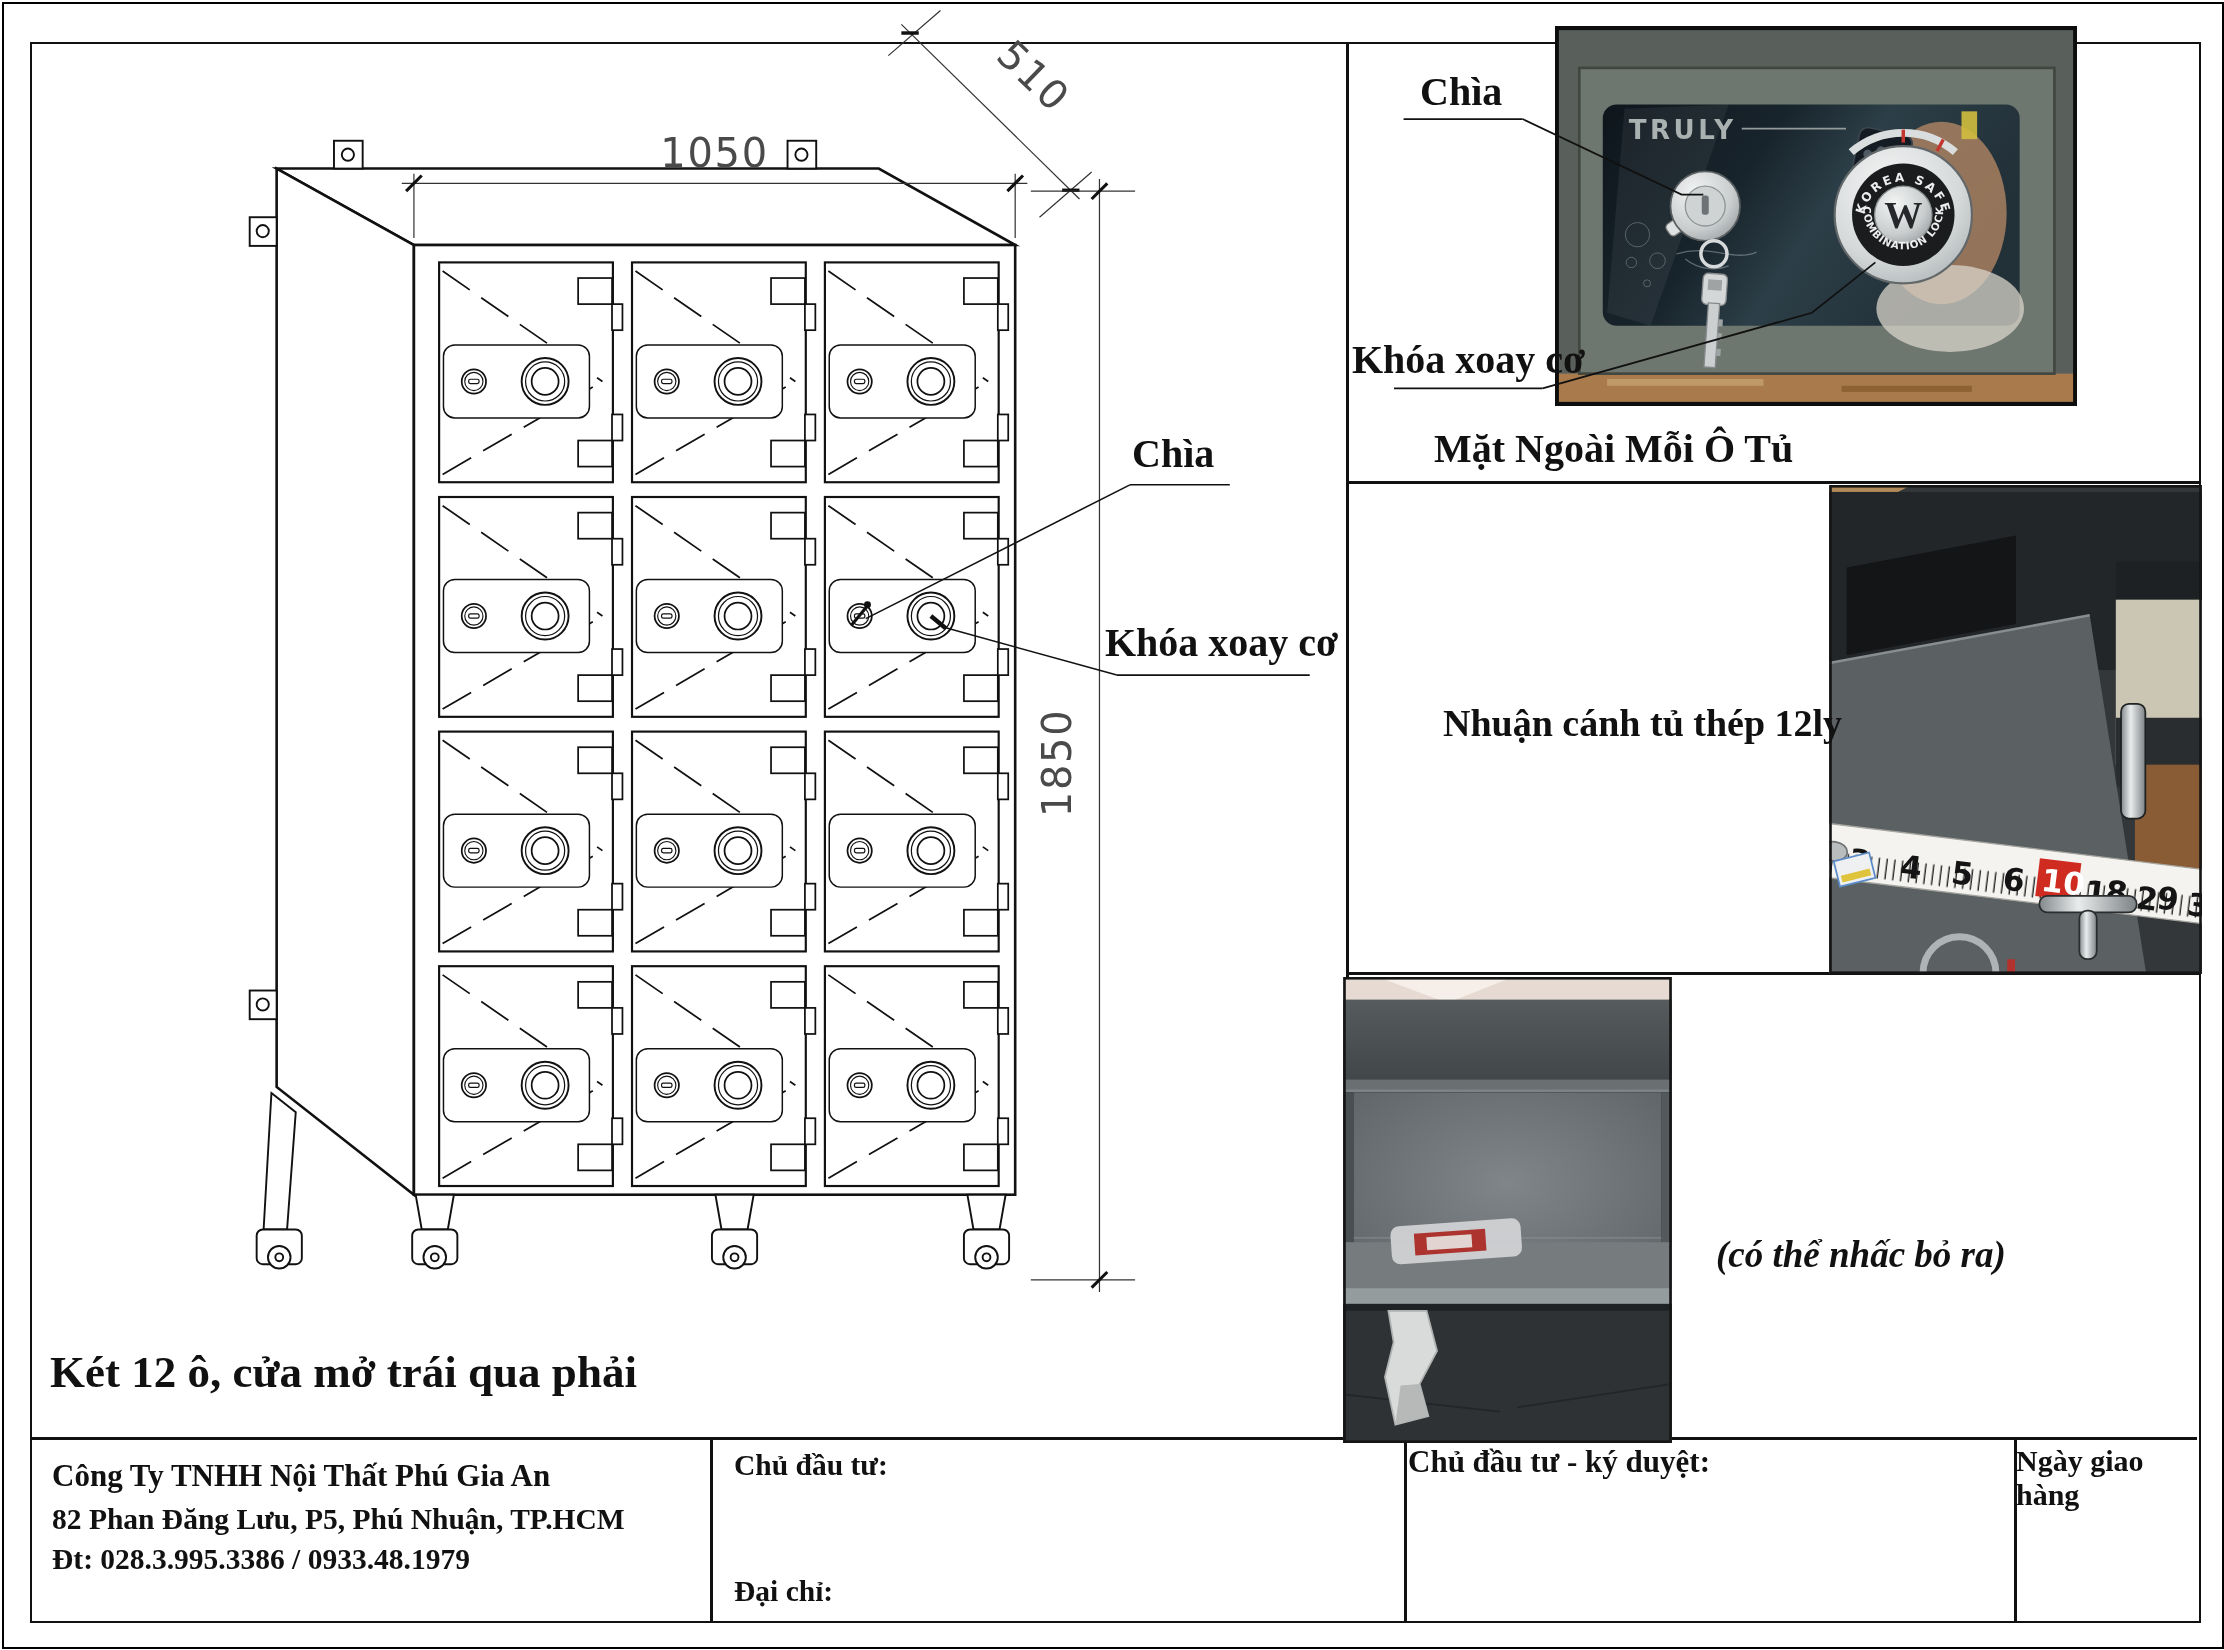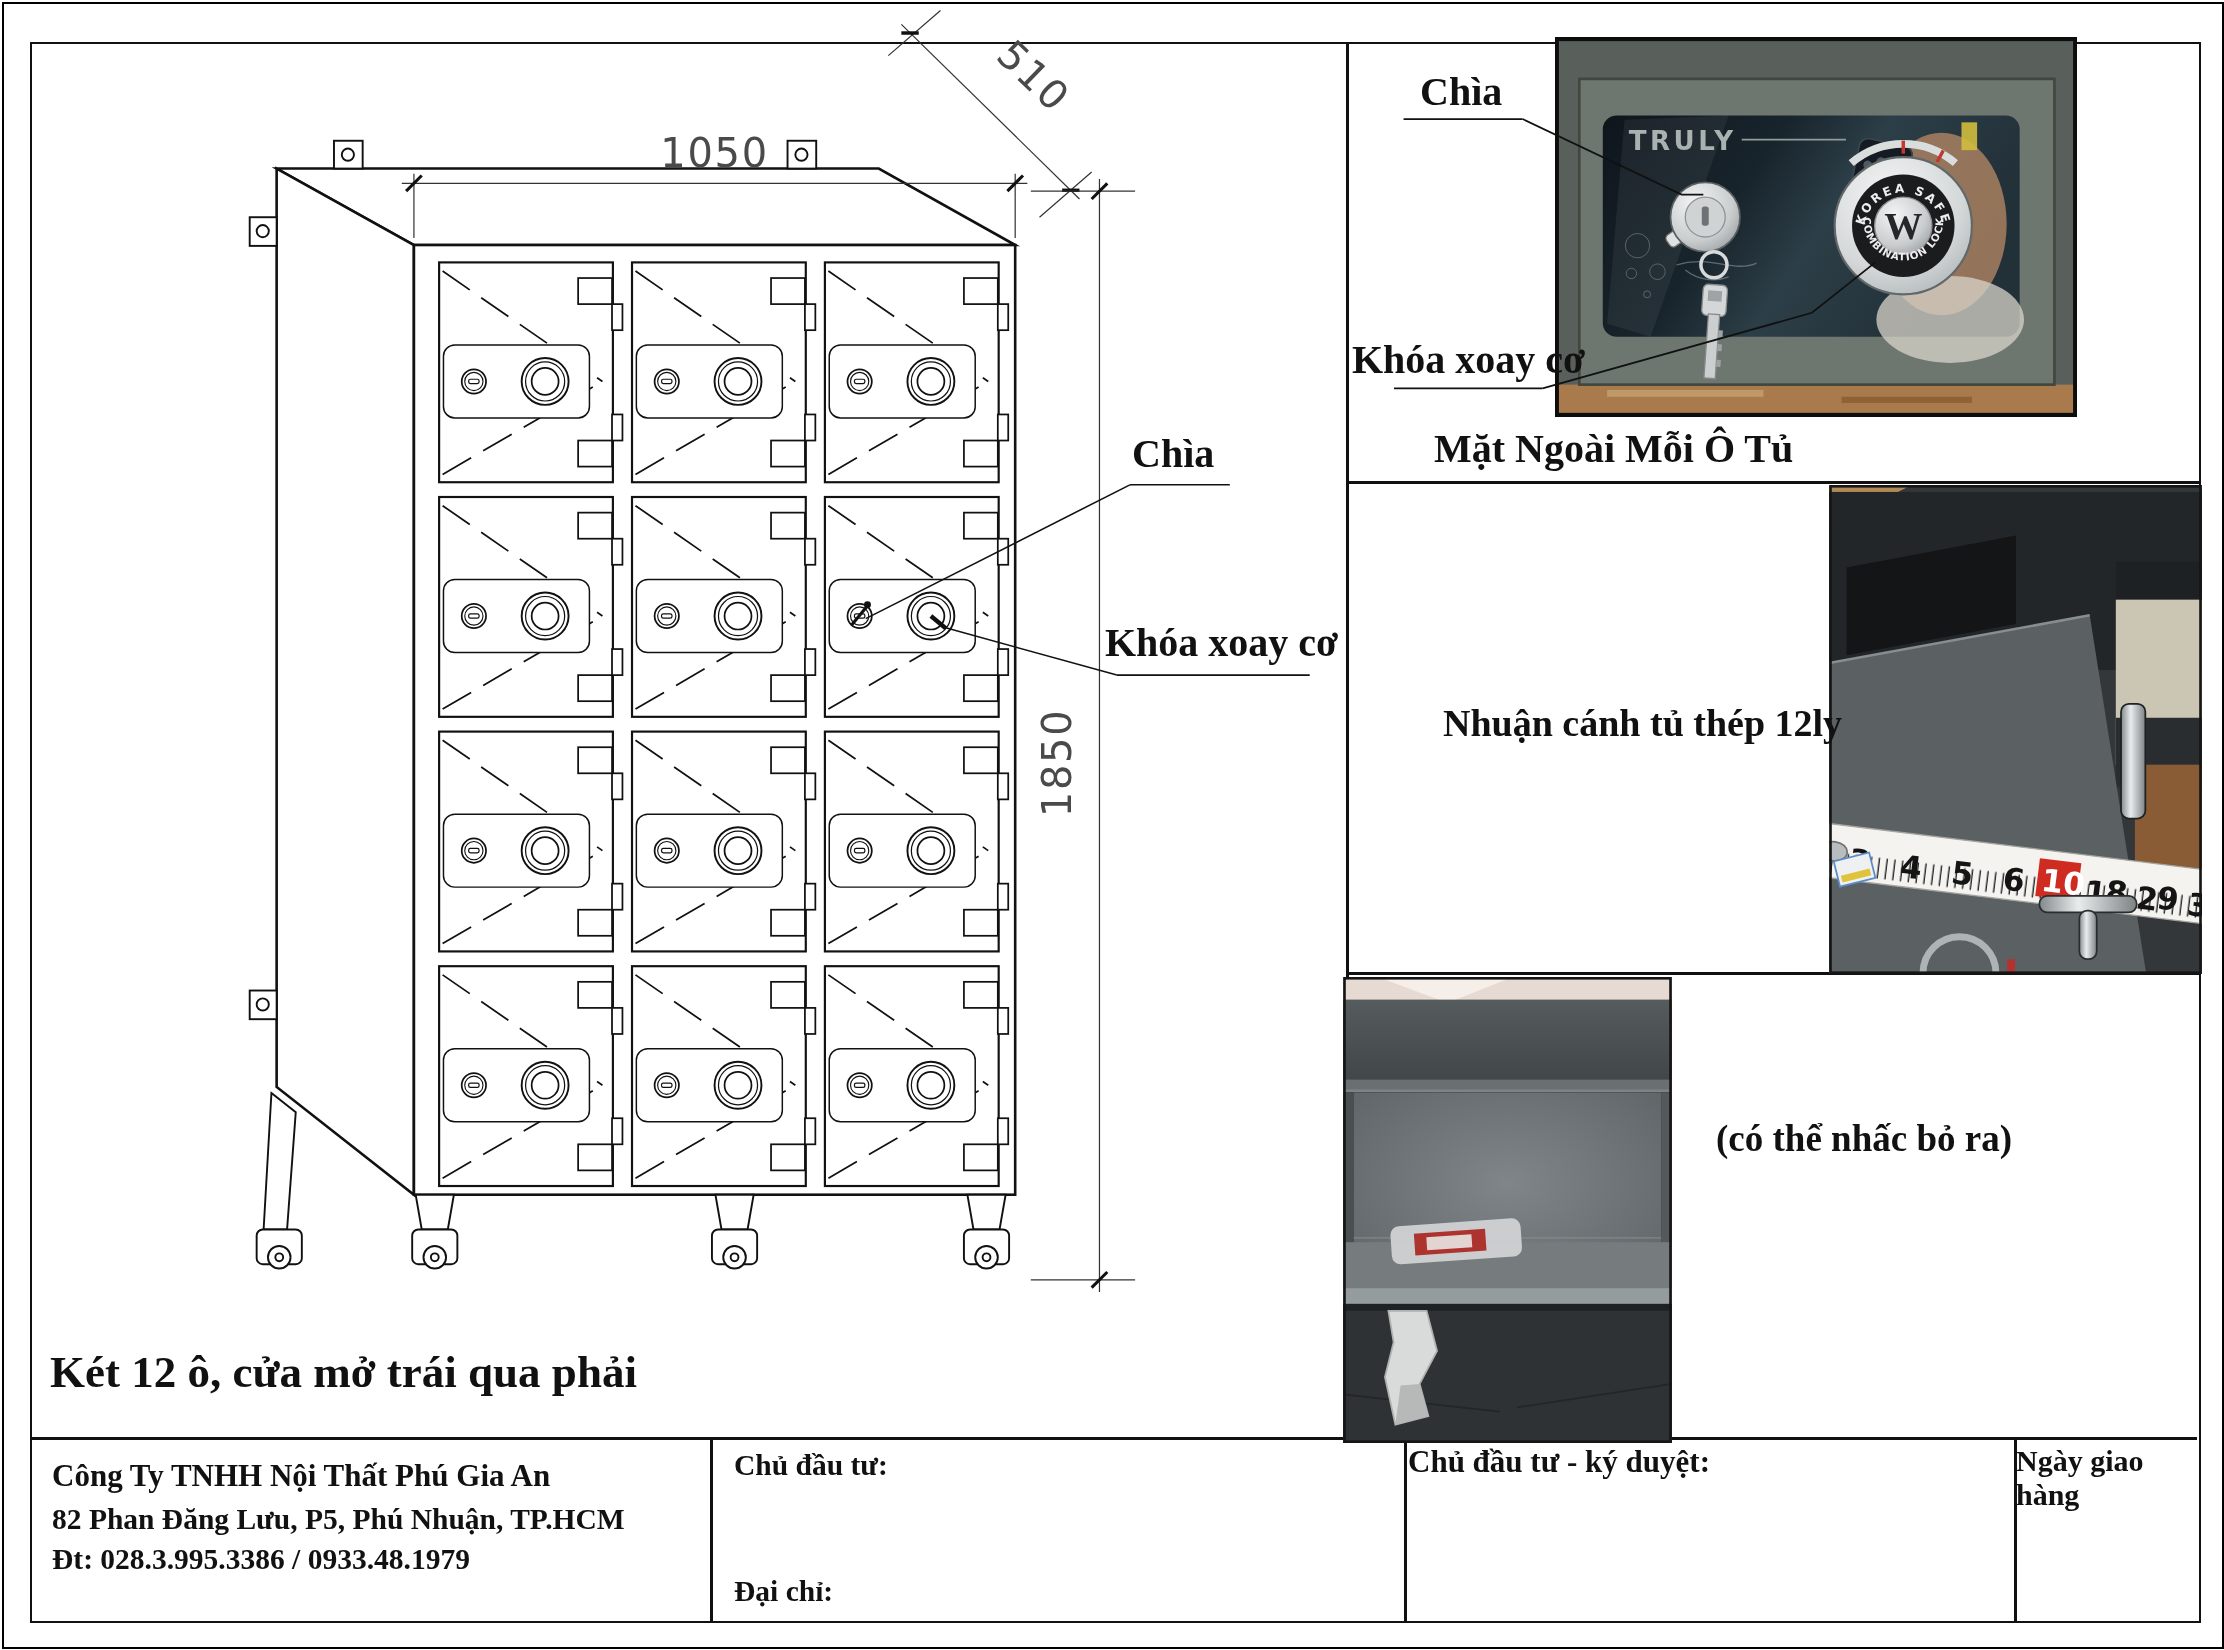--- a/index.html
+++ b/index.html
@@ -23,21 +23,21 @@
   <div class="outer-border"></div>
   <div class="frame" style="left:29.5px;top:42px;width:2167px;height:1577px;"></div>
   <div class="vline" style="left:1346px;top:42px;width:2.6px;height:1397px;"></div>
   <div class="hline" style="left:1346px;top:481px;width:853px;height:2.6px;"></div>
   <div class="hline" style="left:1346px;top:972px;width:853px;height:2.6px;"></div>
   <div class="hline" style="left:29.5px;top:1437px;width:2167px;height:2.6px;"></div>
   <div class="vline" style="left:710px;top:1437px;width:2.6px;height:185px;"></div>
   <div class="vline" style="left:1404px;top:1437px;width:2.6px;height:185px;"></div>
   <div class="vline" style="left:2014px;top:1437px;width:2.6px;height:185px;"></div>
 
-  <div class="photo" style="left:1555px;top:37px;">
+  <div class="photo" style="left:1555px;top:26px;">
     <svg width="522" height="380" viewBox="0 0 601 437">
       <defs>
         <linearGradient id="glossy" x1="0" y1="0" x2="1" y2="0.35">
           <stop offset="0" stop-color="#0e161c"></stop>
             <stop offset="0.4" stop-color="#18242c"></stop>
           <stop offset="0.62" stop-color="#2c3e47"></stop>
             <stop offset="1" stop-color="#223038"></stop>
         </linearGradient>
         <radialGradient id="chrome1" cx="0.35" cy="0.3" r="0.9">
           <stop offset="0" stop-color="#f3f4f4"></stop>
@@ -324,21 +324,21 @@
 
   <div class="lbl" style="left:1132px;top:433px;font-size:40px;">Chìa</div>
   <div class="lbl" style="left:1105px;top:622px;font-size:40px;">Khóa xoay cơ</div>
 
   <div class="lbl" style="left:1420px;top:71px;font-size:40px;">Chìa</div>
   <div class="lbl" style="left:1352px;top:339px;font-size:40px;">Khóa xoay cơ</div>
   <div class="lbl" style="left:1434px;top:428px;font-size:40px;">Mặt Ngoài Mỗi Ô Tủ</div>
 
   <div class="lbl" style="left:1443px;top:704px;font-size:38px;">Nhuận cánh tủ thép 12ly</div>
 
-  <div class="lbl" style="left:1716px;top:1120px;font-size:37px;">(có thể nhấc bỏ ra)</div>
+  <div class="lbl" style="left:1716px;top:1236px;font-size:37px;font-style:italic;">(có thể nhấc bỏ ra)</div>
 
   <div class="lbl" style="left:50px;top:1349px;font-size:45px;">Két 12 ô, cửa mở trái qua phải</div>
 
   <div class="tb-center" style="left:52px;top:1458px;width:634px;font-size:31px;">Công Ty TNHH Nội Thất Phú Gia An</div>
   <div class="tb-center" style="left:52px;top:1503px;width:634px;font-size:29.5px;">82 Phan Đăng Lưu, P5, Phú Nhuận, TP.HCM</div>
   <div class="tb-center" style="left:52px;top:1543px;width:634px;font-size:29.5px;">Đt: 028.3.995.3386 / 0933.48.1979</div>
 
   <div class="lbl" style="left:734px;top:1450px;font-size:29.5px;">Chủ đầu tư:</div>
   <div class="lbl" style="left:734px;top:1576px;font-size:29.5px;">Đại chỉ:</div>
   <div class="tb-center" style="left:1408px;top:1444px;width:603px;font-size:31px;">Chủ đầu tư - ký duyệt:</div>

